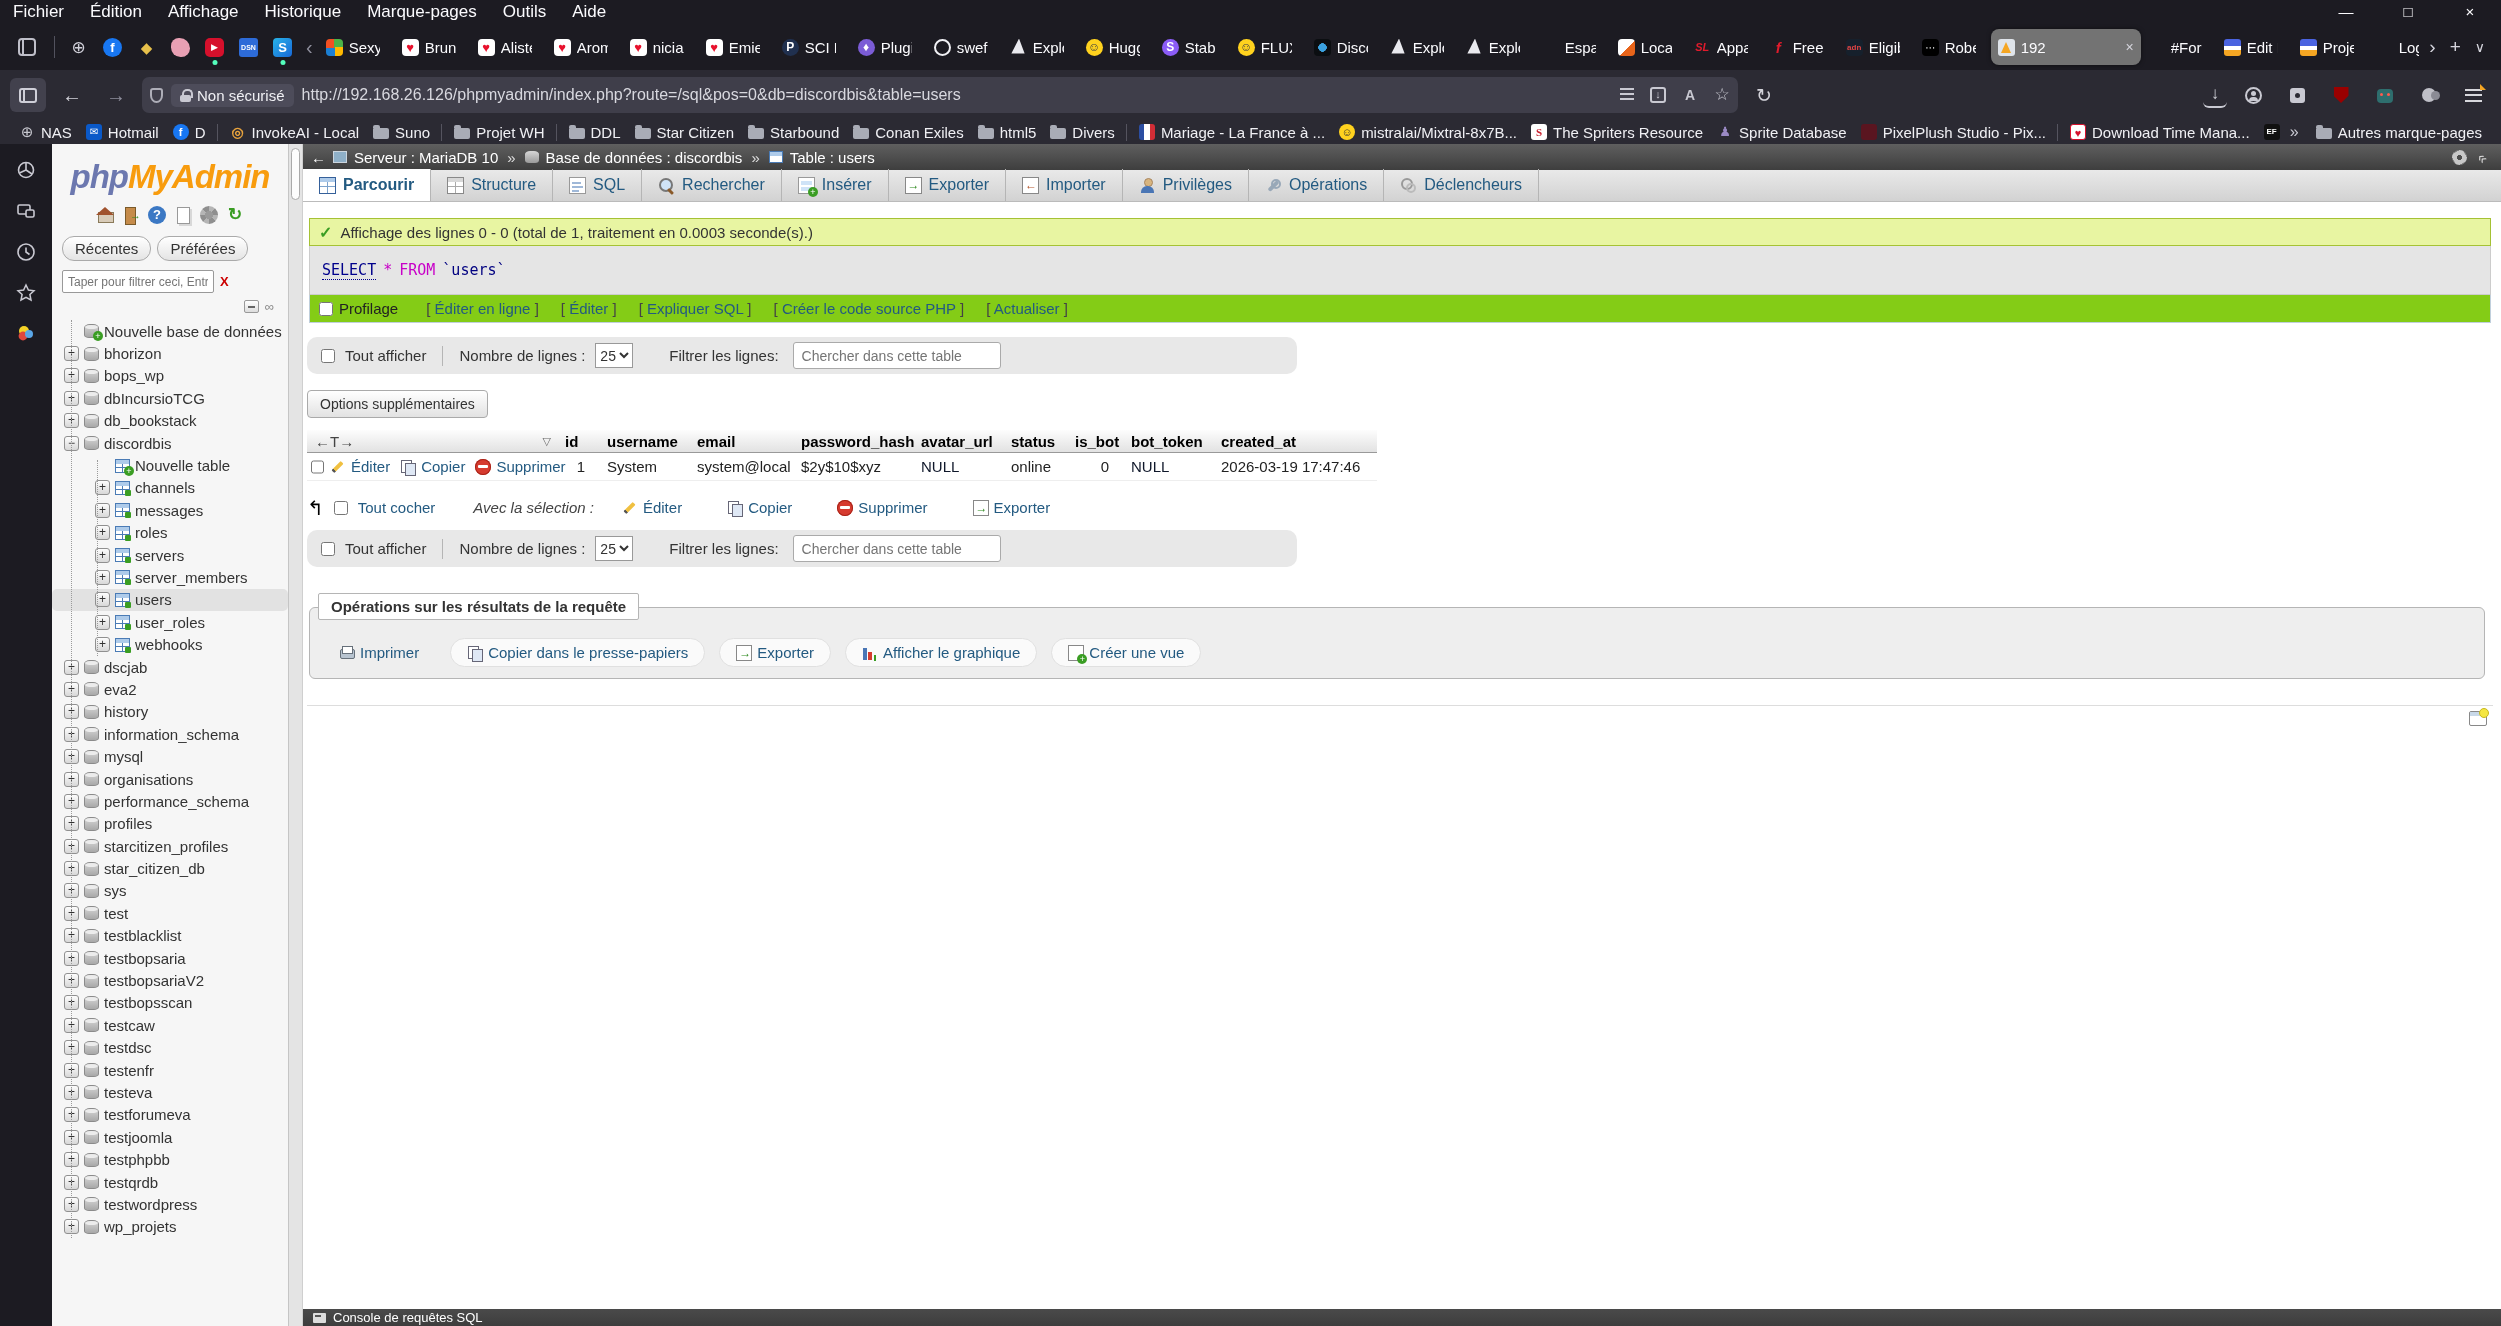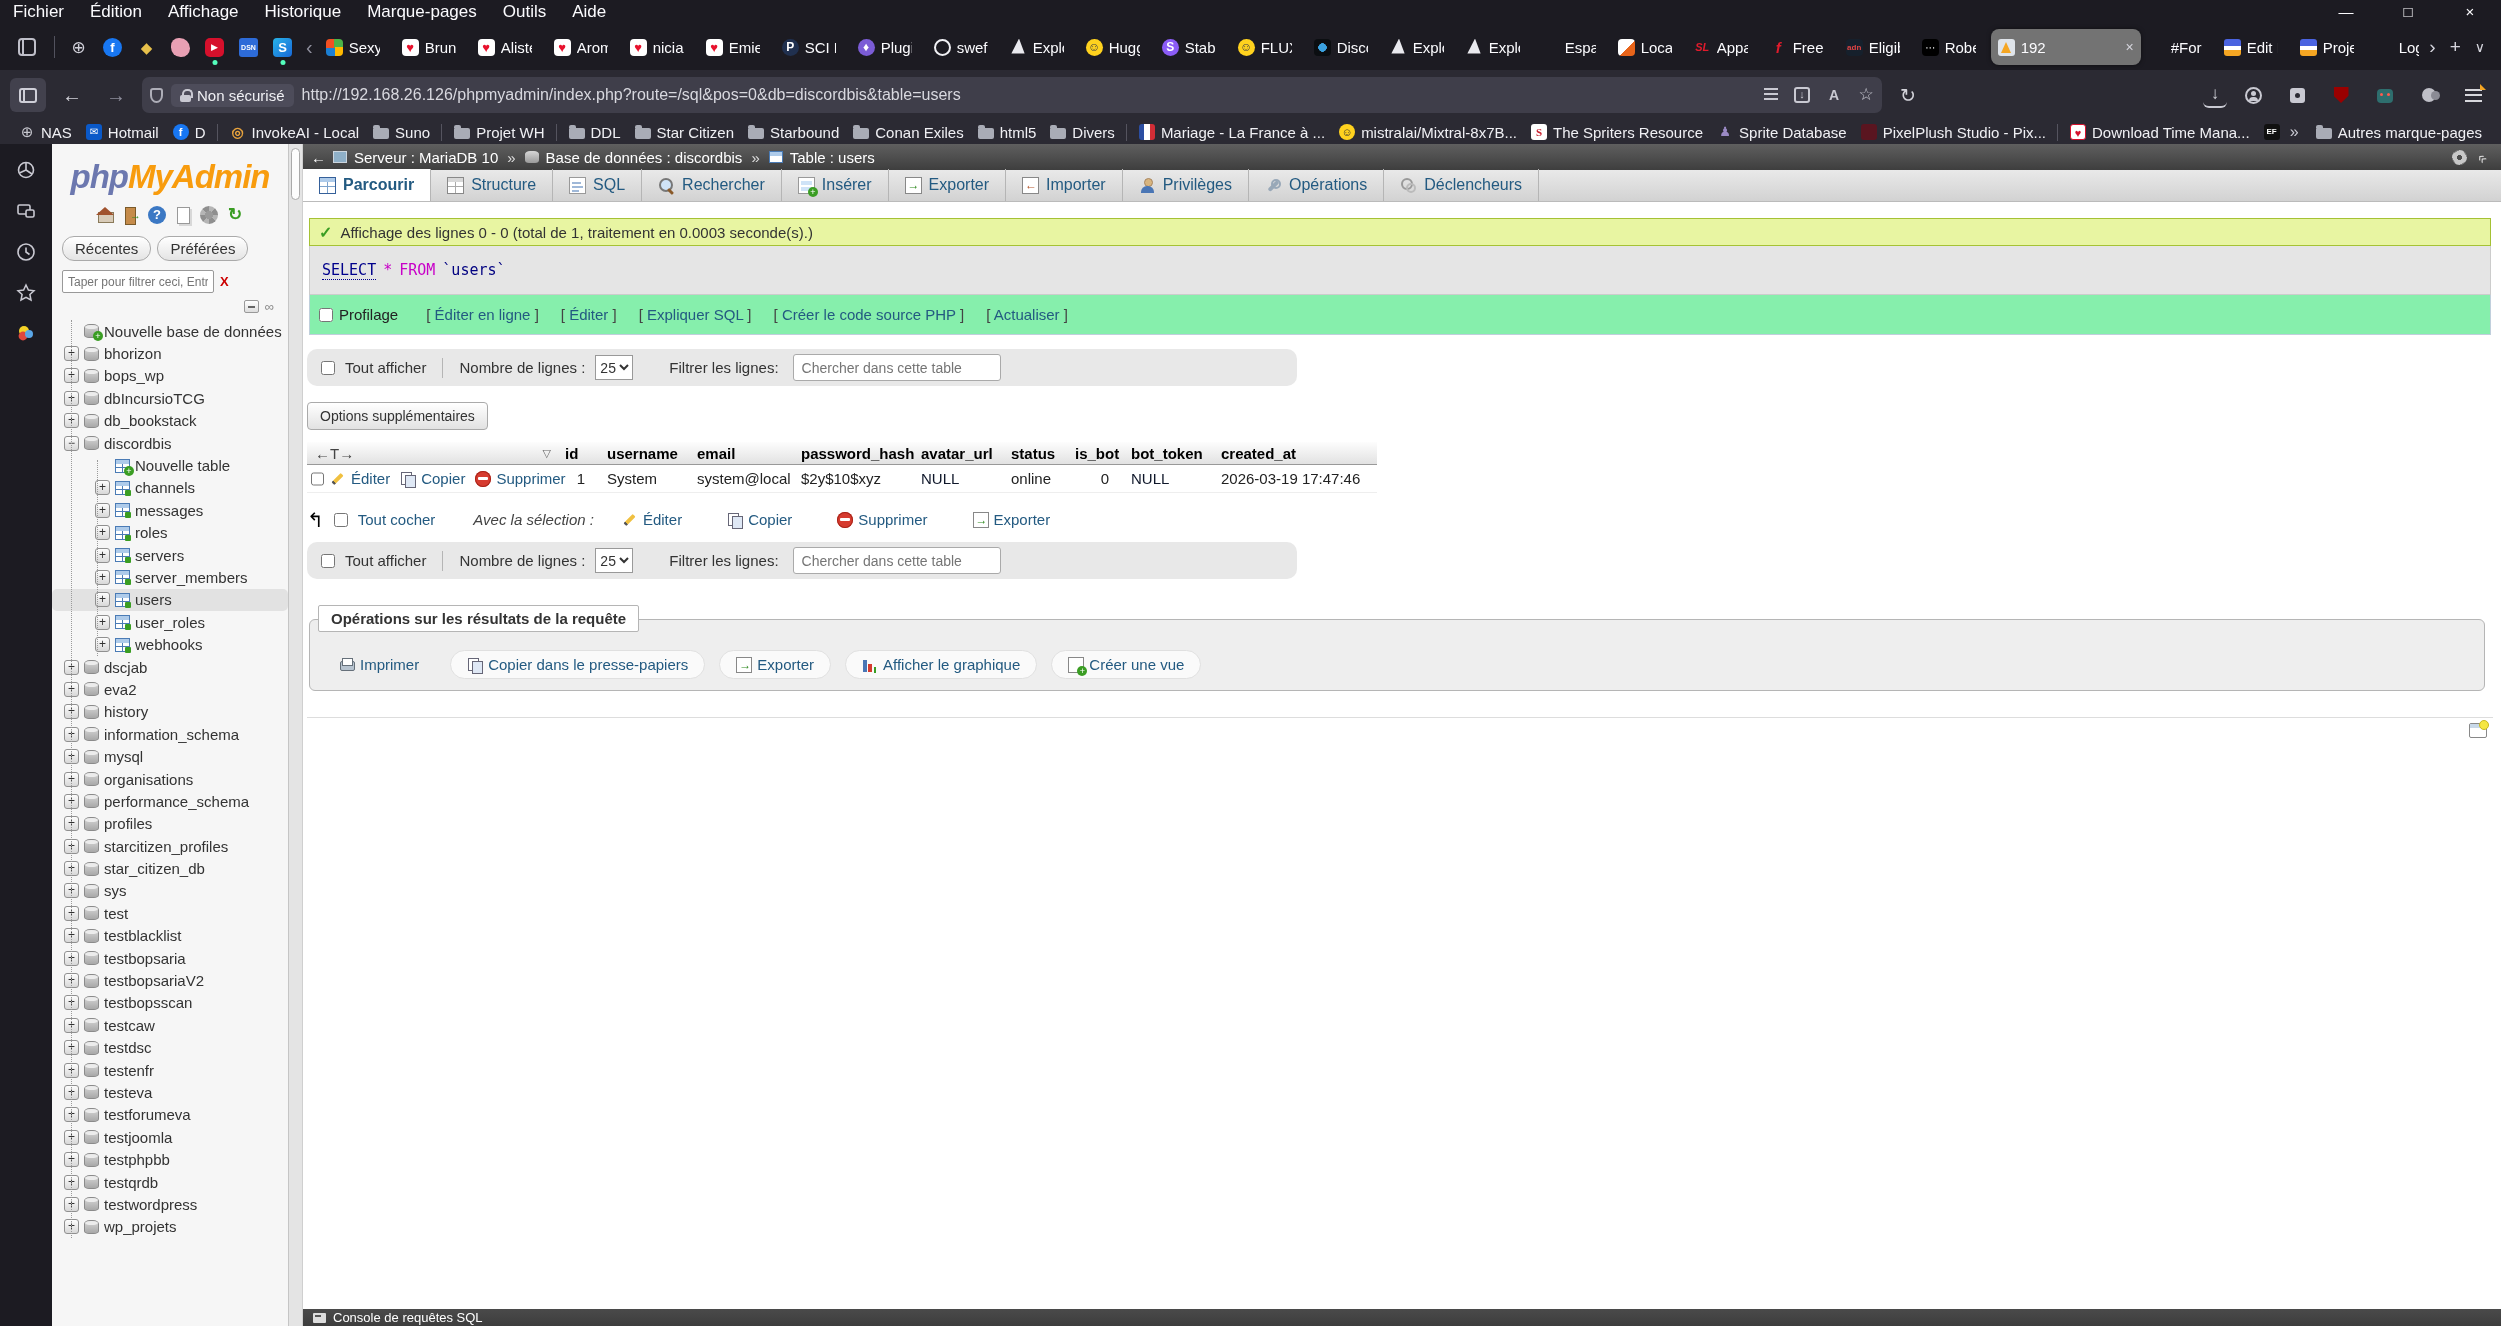--- a/index.html
+++ b/index.html
@@ -52,21 +52,21 @@
   .i-pma::before{content:"";display:block;width:0;height:0;margin:3px auto 0;border-left:5px solid transparent;border-right:5px solid transparent;border-bottom:11px solid #f5a623}
   .i-trk{background:linear-gradient(#4a63e0 0 40%,#fff 40% 65%,#f5a623 65%);border-radius:3px}
   .i-none{background:transparent}
   #tabctl{display:flex;align-items:center;gap:14px;padding:0 10px;color:#d5d5dd;font-size:19px;flex:none}
 
   #toolbar{height:50px;background:#2b2a33;display:flex;align-items:center;padding:0 10px;gap:8px}
   .tbtn{width:36px;height:34px;border-radius:6px;display:flex;align-items:center;justify-content:center;color:#d3d3da;font-size:20px;flex:none}
   .tbtn.boxed{background:#42414d}
   .sbt{position:relative;width:18px;height:15px;border:2px solid #cfcfd8;border-radius:3px}
   .sbt::before{content:"";position:absolute;left:2px;top:0;width:2px;height:100%;background:#cfcfd8}
-  #urlbar{flex:0 0 auto;width:1740px;height:36px;background:#3f3e4a;border-radius:7px;display:flex;align-items:center;padding:0 8px;gap:8px}
+  #urlbar{flex:0 0 auto;width:1596px;height:36px;background:#3f3e4a;border-radius:7px;display:flex;align-items:center;padding:0 8px;gap:8px}
   .shield{width:13px;height:15px;border:2px solid #aeaeb8;border-radius:3px 3px 50% 50%;flex:none}
   #sec-chip{display:flex;align-items:center;gap:6px;background:#4d4c5a;border-radius:5px;padding:3px 9px;color:#f0f0f4;font-size:15px;flex:none}
   .lockbrk{position:relative;width:11px;height:13px;flex:none}
   .lockbrk::before{content:"";position:absolute;left:0;bottom:0;width:11px;height:7px;background:#c9c9d2;border-radius:2px}
   .lockbrk::after{content:"";position:absolute;left:2px;top:0;width:7px;height:7px;border:2px solid #c9c9d2;border-bottom:none;border-radius:5px 5px 0 0}
   #url-text{color:#d8d8df;font-size:16px;white-space:nowrap;overflow:hidden;flex:1}
   .url-icons{display:flex;align-items:center;gap:16px;color:#c9c9d2;font-size:16px;margin-left:auto}
   .ricon{width:16px;height:16px;position:relative}
   .r-reader{background:repeating-linear-gradient(#c9c9d2 0 2px,transparent 2px 5px);width:14px;height:14px}
   .r-save{border:2px solid #c9c9d2;border-radius:3px;text-align:center;line-height:11px;font-size:11px;color:#c9c9d2}
@@ -186,21 +186,21 @@
 
   #content{padding:16px 10px 0 4px;position:relative;height:calc(100% - 58px)}
   .wblock{margin-left:2px;width:2182px}
   #msg-success{display:flex;align-items:center;gap:8px;background:#e8f5a2;border:1px solid #a5c234;height:28px;padding:0 9px;font-size:15px;color:#333}
   .msg-check{color:#3a9d23;font-weight:bold;font-size:16px}
   #sqlbox{background:#e5e5e5;border:1px solid #ccc;border-top:none;height:49px;display:flex;align-items:center;padding:0 12px;font-family:"DejaVu Sans Mono",monospace;font-size:15px}
   #sqlbox .kw1{color:#00008b;border-bottom:1px dotted #00008b}
   #sqlbox .op{color:#c800c8;margin:0 7px}
   #sqlbox .kw2{color:#c800c8;margin-right:7px}
   #sqlbox .tbl{color:#000080}
-  #profiling{background:#86efac;border:1px solid #c0cfdc;border-top:none;height:40px;display:flex;align-items:center;gap:6px;padding:0 9px;font-size:15px;color:#222}
+  #profiling{background:#84cc16;border:1px solid #c0cfdc;border-top:none;height:28px;display:flex;align-items:center;gap:6px;padding:0 9px;font-size:15px;color:#222}
   #profiling a{color:#235a81;text-decoration:none}
   #profiling .plink{margin-left:22px}
   #profiling .plink .br{color:#444}
   input[type=checkbox].cb{width:14px;height:14px;accent-color:#4a76b5}
 
   .ctrl-bar{margin-top:14px;width:990px;height:37px;background:#e8e8e8;border-radius:10px;display:flex;align-items:center;gap:10px;padding:0 14px;font-size:15px;color:#333}
   .ctrl-bar .divider{width:1px;height:20px;background:#b5b5b5;margin:0 6px}
   .ctrl-bar select{height:25px;font-size:14px;border:1px solid #999;background:#fff;color:#333;font-family:"Liberation Sans",sans-serif}
   .ctrl-bar input[type=text]{width:208px;height:27px;border:1px solid #aaa;border-radius:3px;font-size:14px;padding:0 8px;color:#555;font-family:"Liberation Sans",sans-serif;margin-left:4px}
   .ctrl-bar .flabel{margin-left:26px}

